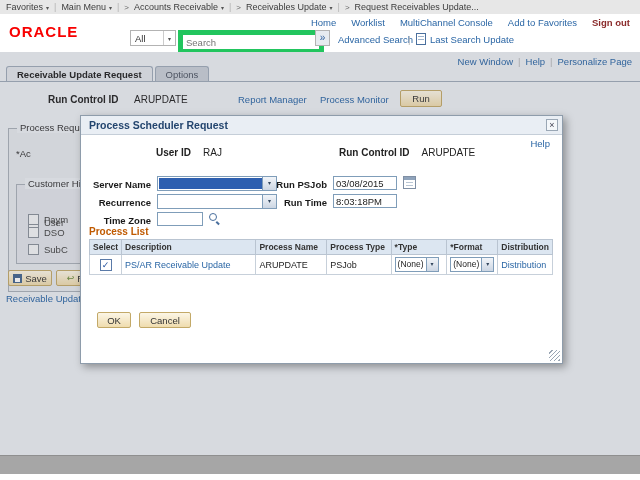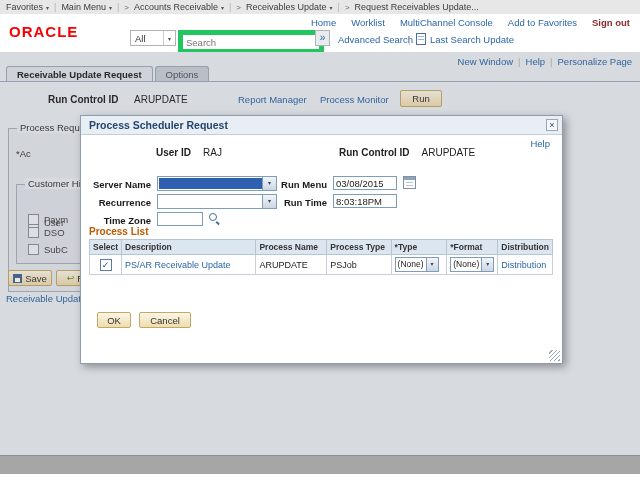--- a/index.html
+++ b/index.html
@@ -281,21 +281,21 @@
 
     <span class="lbl" id="lbl-recur">Recurrence</span>
     <span class="dropdown" id="dd-recur">
       <span class="dd-btn">▾</span>
     </span>
 
     <span class="lbl" id="lbl-tz">Time Zone</span>
     <input class="tinput" id="in-tz" value="" style="">
     <span class="mag"></span>
 
-    <span class="lbl" id="lbl-rundate">Run Menu</span>
+    <span class="lbl" id="lbl-rundate">Run PSJob</span>
     <input class="tinput" id="in-rundate" value="03/08/2015" style="">
     <span class="cal"></span>
 
     <span class="lbl" id="lbl-runtime">Run Time</span>
     <input class="tinput" id="in-runtime" value="8:03:18PM" style="">
 
     <span id="plist-title">Process List</span>
 
     <table class="ptable">
       <colgroup>

